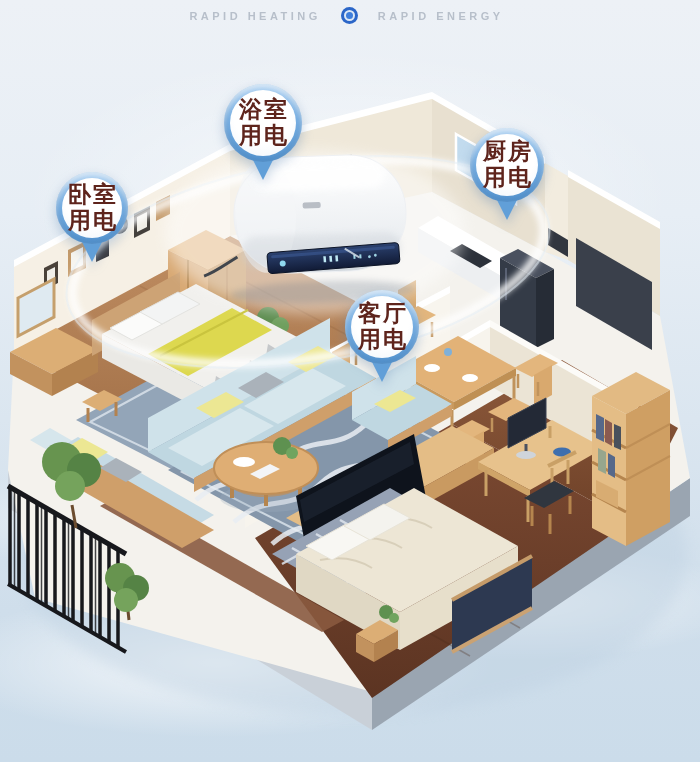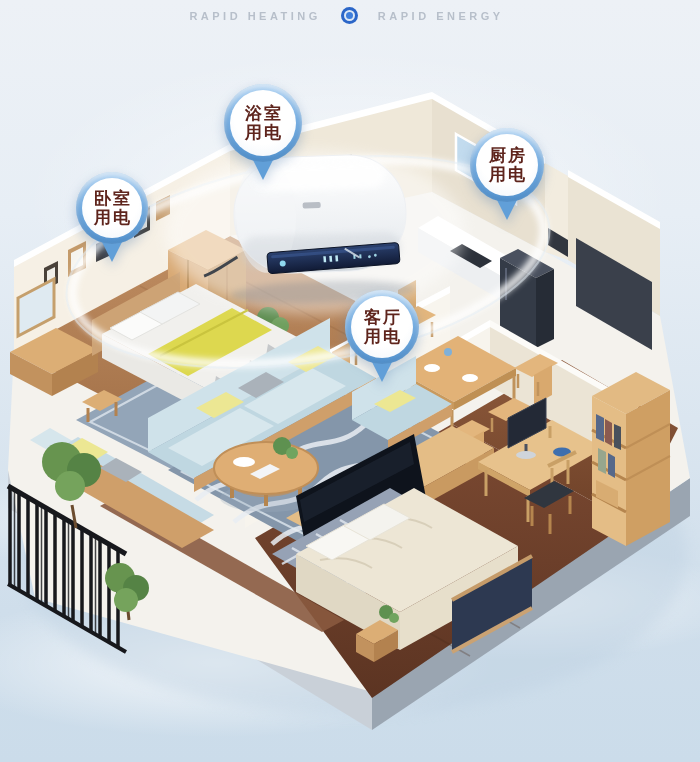--- a/index.html
+++ b/index.html
@@ -30,21 +30,21 @@
   .pin{position:absolute;filter:drop-shadow(0 5px 6px rgba(90,130,175,.35));}
   .pin-tail{position:absolute;left:50%;bottom:-18px;transform:translateX(-50%);
     width:0;height:0;border-left:12px solid transparent;border-right:12px solid transparent;
     border-top:24px solid #619fd8;}
   .pin-ball{display:block;position:relative;width:100%;height:100%;border-radius:50%;
     background:linear-gradient(180deg,#aed2f2 0%,#7ab1e4 45%,#5d9cd7 100%);
     box-shadow:inset 0 -4px 8px rgba(40,96,156,.35), inset 0 3px 5px rgba(255,255,255,.7);}
   .pin-face{position:absolute;inset:6px;border-radius:50%;
     background:radial-gradient(circle at 50% 38%, #ffffff 55%, #eef4fa 100%);
     display:flex;flex-direction:column;align-items:center;justify-content:center;
-    color:#5e241c;font-weight:700;font-size:17px;line-height:1.12;letter-spacing:2px;
+    color:#5e241c;font-weight:700;font-size:23px;line-height:1.12;letter-spacing:2px;
     padding-left:2px;}
 </style>
 </head>
 <body>
 
 <div class="stage">
   <div class="clouds"></div>
 
   <svg class="scene" width="700" height="762" viewBox="0 0 700 762">
     <defs>
@@ -391,21 +391,21 @@
   <div class="banner">
     <span class="banner-text">RAPID HEATING</span>
     <span class="energy-icon">
         <span class="mid">
           <span class="dot"></span>
         </span>
       </span>
     <span class="banner-text">RAPID ENERGY</span>
   </div>
 
-  <div class="pin" style="left:76px;top:172px;width:72px;height:72px;">
+  <div class="pin" style="left:56px;top:172px;width:72px;height:72px;">
     <span class="pin-tail"></span>
     <span class="pin-ball">
       <span class="pin-face">
         <span>卧室</span>
         <span>用电</span>
       </span>
     </span>
   </div>
 
   <div class="pin" style="left:224px;top:84px;width:78px;height:78px;">

